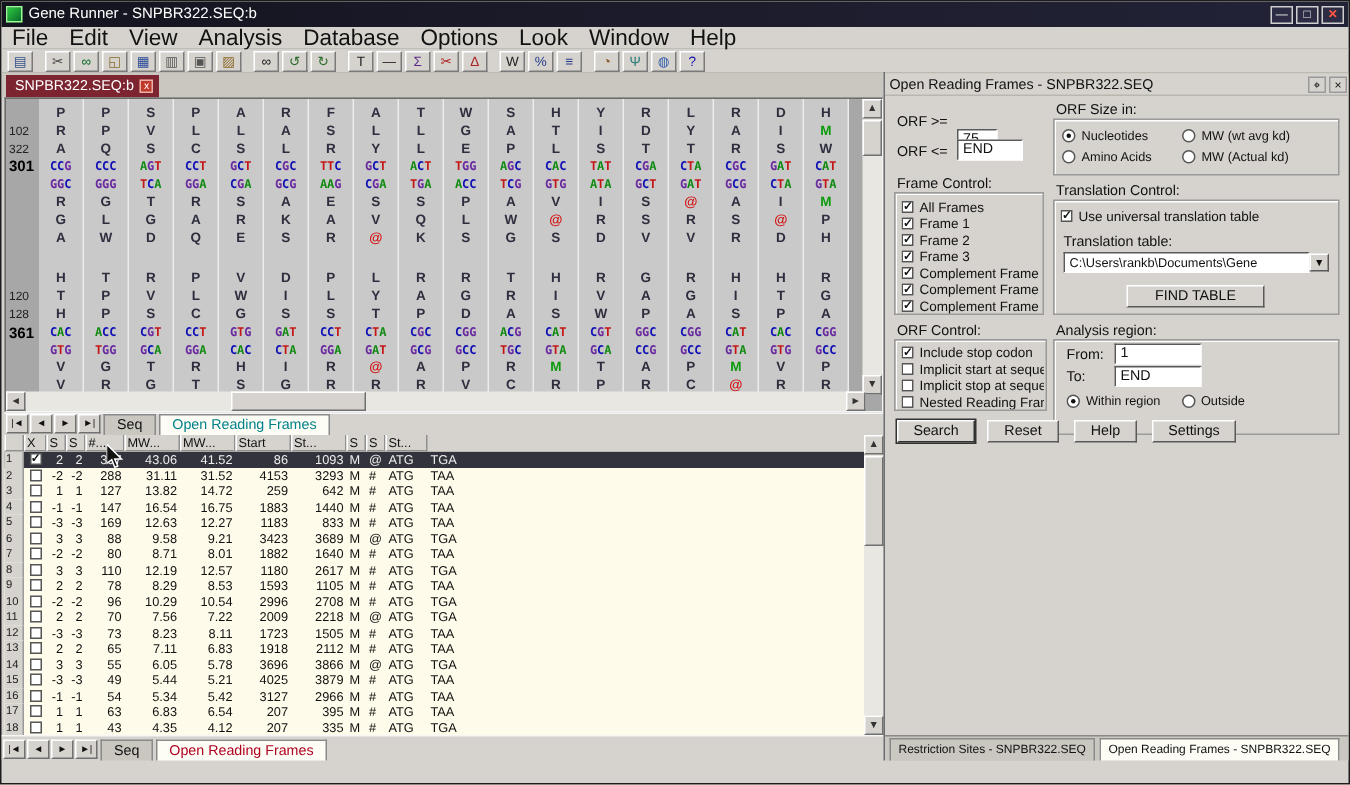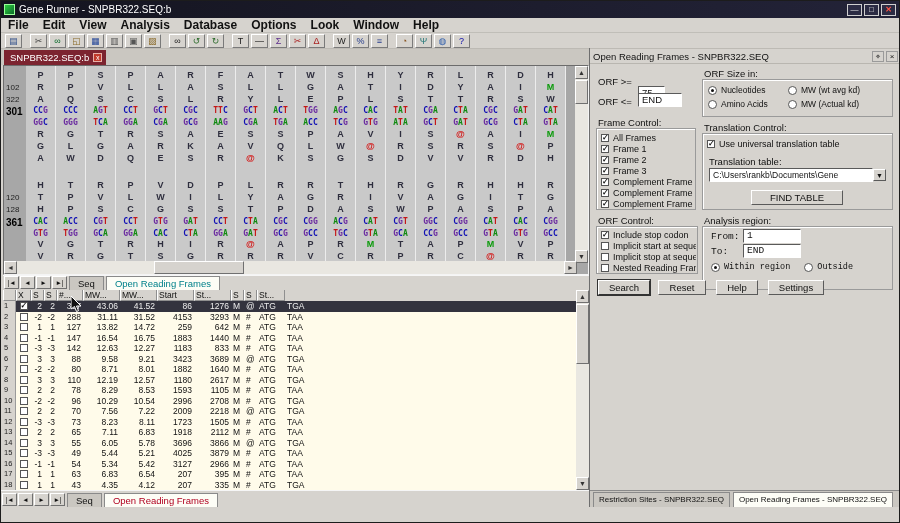--- a/index.html
+++ b/index.html
@@ -6,21 +6,21 @@
   body{font-family:"Liberation Sans",sans-serif;background:#777;}
   .app{position:relative;width:900px;height:523px;background:#d6d3ce;overflow:hidden;border:1px solid #1c1c1c;font-size:10px;color:#111;}
   
   .titlebar{position:absolute;left:0;top:0;right:0;height:17px;background:linear-gradient(90deg,#14141f,#232338);color:#fff;display:flex;align-items:center;padding:0 3px;font-size:10px;}
   .appicon{width:11px;height:11px;background:linear-gradient(135deg,#2ecc40,#0a6a2a);border:1px solid #9f9;margin-right:4px;flex:none;}
   .titletext{flex:1;white-space:nowrap;overflow:hidden;}
   .wc{width:15px;height:12px;border:1px solid #cfcfcf;background:#2c2c44;color:#eee;font-size:8px;line-height:10px;text-align:center;margin-left:2px;flex:none;}
   .wc.close{color:#ff5545;font-weight:bold;}
   
   .menubar{position:absolute;left:0;top:17px;right:0;height:15px;background:#d6d3ce;display:flex;align-items:center;border-bottom:1px solid #c0beb8;}
-  .menu-item{padding:0 7px;font-size:12px;height:15px;line-height:15px;font-weight:bold;}
+  .menu-item{padding:0 7px;font-size:15px;height:15px;line-height:15px;}
   
   .toolbar{position:absolute;left:0;top:32px;right:0;height:16px;background:#d6d3ce;display:flex;align-items:center;padding-left:3px;border-bottom:1px solid #bdbab4;}
   .tb-btn{width:17px;height:14px;margin:0 1px;background:#d6d3ce;border-top:1px solid #fff;border-left:1px solid #fff;border-right:1px solid #7a7a7a;border-bottom:1px solid #7a7a7a;text-align:center;flex:none;}
   .tb-g{font-size:9px;line-height:12px;display:block;}
   .tb-sep{width:6px;height:14px;flex:none;}
   
   .doctabrow{position:absolute;left:0;top:48px;width:588px;height:16px;background:#cac7c1;}
   .doctab{position:absolute;left:3px;top:1px;height:15px;background:#7c2430;color:#fff;font-size:9.5px;line-height:15px;padding:0 4px 0 6px;display:flex;align-items:center;gap:4px;}
   .doctab .x{width:9px;height:9px;background:#c0392b;border:1px solid #e8b0a8;color:#fff;font-size:7px;line-height:7px;text-align:center;}
   
@@ -639,21 +639,21 @@
         <div class="gut">1</div>
         <div class="cbcell">
           <span class="cb ck"></span>
         </div>
         <div class="tc num" style="width: 13px;">2</div>
         <div class="tc num" style="width: 13px;">2</div>
         <div class="tc num" style="width: 26px;">397</div>
         <div class="tc num" style="width: 37px;">43.06</div>
         <div class="tc num" style="width: 37px;">41.52</div>
         <div class="tc num" style="width: 37px;">86</div>
-        <div class="tc num" style="width: 37px;">1276</div>
+        <div class="tc num" style="width: 37px;">1093</div>
         <div class="tc" style="width: 13px;">M</div>
         <div class="tc" style="width: 13px;">@</div>
         <div class="tc" style="width: 28px;">ATG</div>
         <div class="tc flexfill">TGA</div>
       </div>
       <div class="orf-row">
         <div class="gut">2</div>
         <div class="cbcell">
           <span class="cb"></span>
         </div>
@@ -703,21 +703,21 @@
         <div class="tc" style="width: 28px;">ATG</div>
         <div class="tc flexfill">TAA</div>
       </div>
       <div class="orf-row">
         <div class="gut">5</div>
         <div class="cbcell">
           <span class="cb"></span>
         </div>
         <div class="tc num" style="width: 13px;">-3</div>
         <div class="tc num" style="width: 13px;">-3</div>
-        <div class="tc num" style="width: 26px;">142</div>
+        <div class="tc num" style="width: 26px;">169</div>
         <div class="tc num" style="width: 37px;">12.63</div>
         <div class="tc num" style="width: 37px;">12.27</div>
         <div class="tc num" style="width: 37px;">1183</div>
         <div class="tc num" style="width: 37px;">833</div>
         <div class="tc" style="width: 13px;">M</div>
         <div class="tc" style="width: 13px;">#</div>
         <div class="tc" style="width: 28px;">ATG</div>
         <div class="tc flexfill">TAA</div>
       </div>
       <div class="orf-row">
@@ -1056,21 +1056,21 @@
             <span>Implicit stop at sequence end</span>
           </div>
           <div class="check-row">
             <span class="cb"></span>
             <span>Nested Reading Frames</span>
           </div>
         </div>
     </div>
 
     <span class="gtitle" style="left:114px;top:151px;">Analysis region:</span>
-    <div class="grp" style="left:112px;top:162px;width:191px;height:64px;font-family:Liberation Mono, monospace;">
+    <div class="grp" style="left:112px;top:162px;width:191px;height:64px;">
       <span class="gtitle" style="left:8px;top:4px;">From:</span>
       <div class="inp" style="left:40px;top:2px;width:58px;">1</div>
       <span class="gtitle" style="left:8px;top:19px;">To:</span>
       <div class="inp" style="left:40px;top:17px;width:58px;">END</div>
       <div id="region-radios" style="position:absolute;left:8px;top:34px;right:2px;display:flex;gap:14px;">
           <div class="radio-row">
             <span class="rb on"></span>
             <span>Within region</span>
           </div>
           <div class="radio-row">

